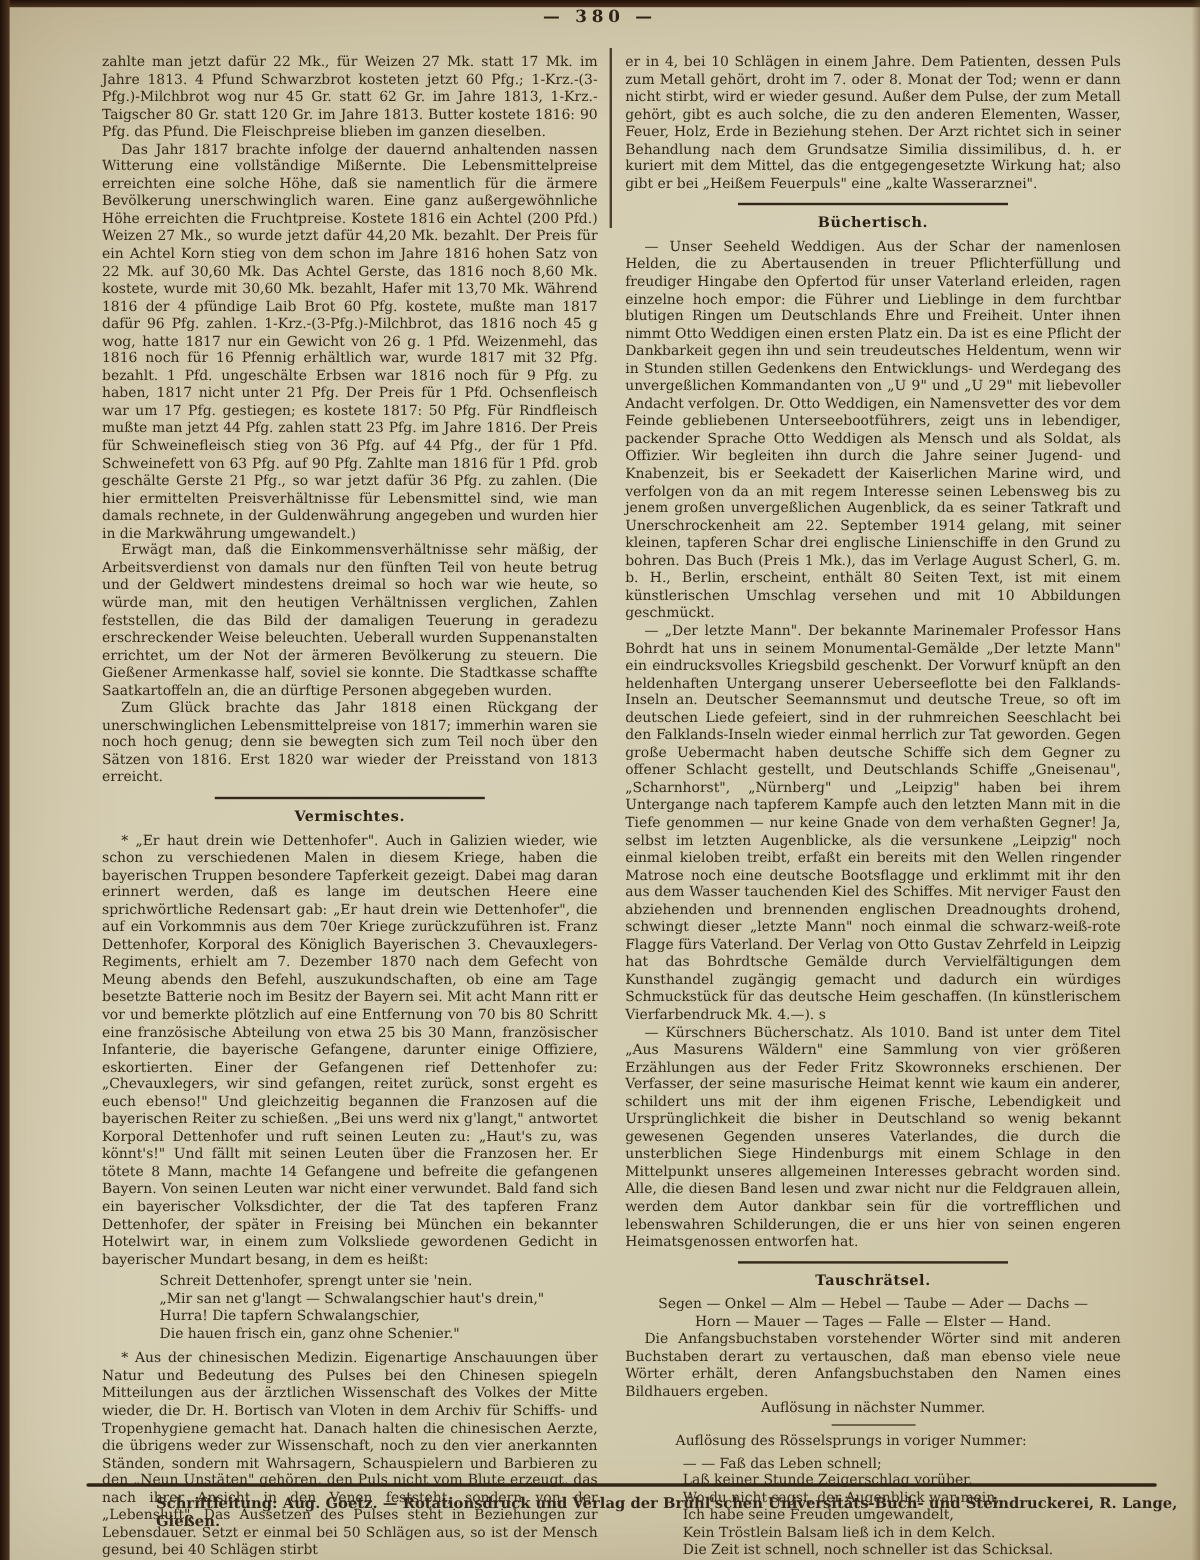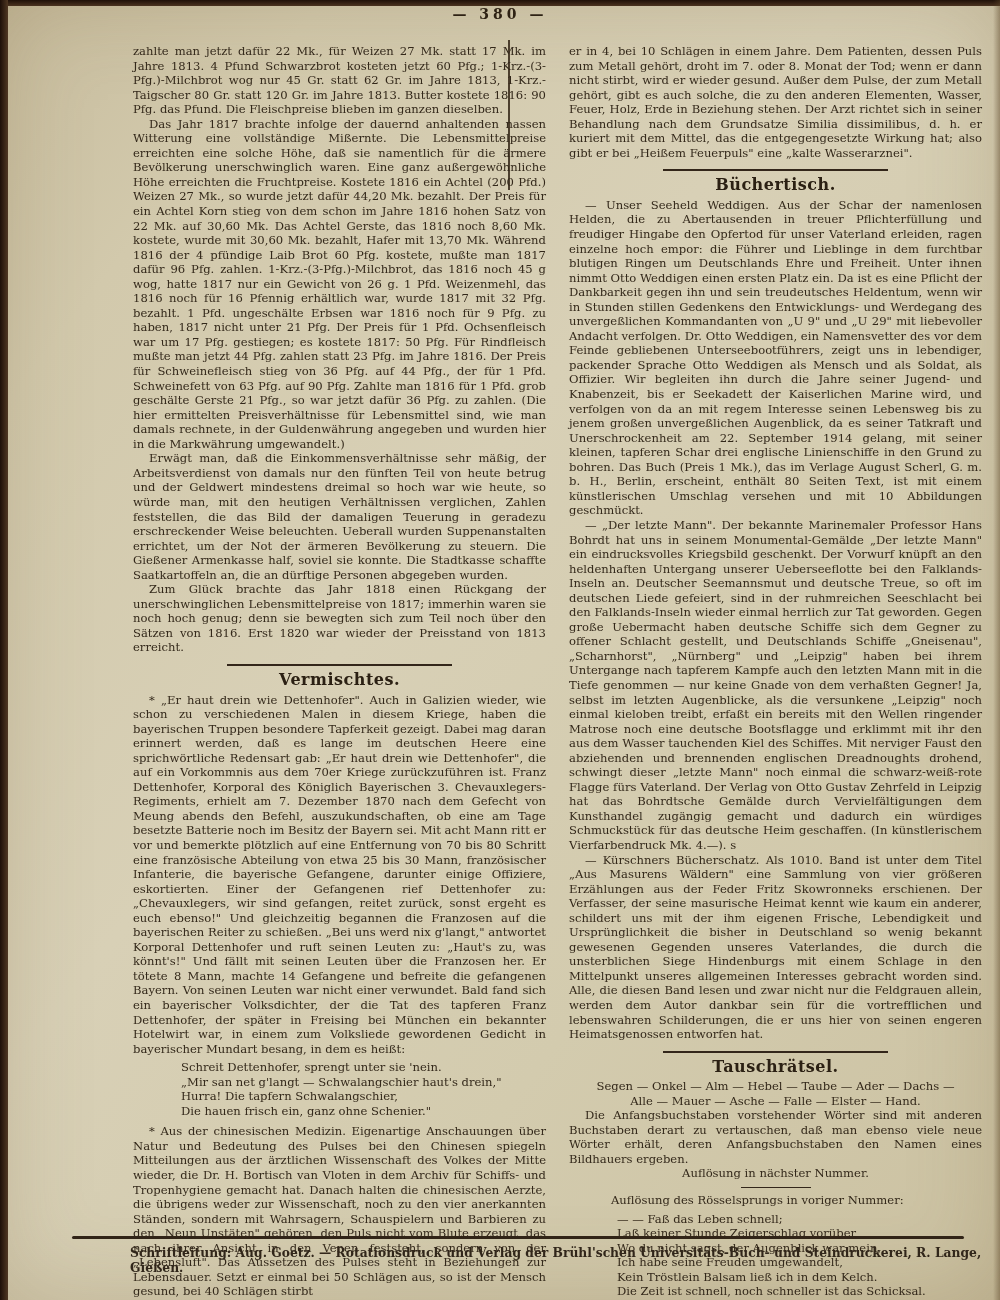--- a/index.html
+++ b/index.html
@@ -19,29 +19,28 @@
   .edge-right{position:absolute;right:0;top:0;width:7px;height:100%;background:linear-gradient(270deg,rgba(90,68,38,.45),rgba(90,68,38,0));}
   .page-number{
     position:absolute;top:6px;left:0;width:100%;text-align:center;
     font-size:14px;font-weight:bold;letter-spacing:4px;color:#2e2214;
   }
   .column-rule{position:absolute;left:508px;top:40px;width:2px;height:150px;background:#342616;opacity:.85;}
   .col{
     position:absolute;top:44px;width:413px;
     font-size:11.6px;line-height:14.55px;text-align:justify;
     color:#33281a;
-    margin-left:48px;
   }
   .col-left{left:85px;}
   .col-right{left:521px;}
   .para{margin:0;text-indent:16px;}
   .para.noindent{text-indent:0;}
   .col-heading{
     margin:5px 0 5px 0;text-align:center;
-    font-size:16px;font-weight:bold;color:#2b2013;letter-spacing:.5px;
+    font-size:12px;font-weight:bold;color:#2b2013;letter-spacing:.5px;
   }
   .rule{width:225px;margin:9px auto 7px auto;border-top:2px solid #33261a;}
   .rule.small{width:70px;border-top-width:1.5px;margin:6px auto 5px auto;}
   .centerline{margin:0;text-align:center;text-indent:0;}
   .centerline.bold{font-weight:normal;text-align:left;margin-left:42px;}
   .verse{margin:4px 0 6px 48px;}
   .verse-line{white-space:nowrap;}
   .footer-rule{
     position:absolute;left:72px;top:1236px;width:892px;height:3px;
     background:#31241703;background:#312417;border-radius:2px;
@@ -81,21 +80,21 @@
   <div class="col col-right" id="col-right">
       <p class="para noindent">er in 4, bei 10 Schlägen in einem Jahre. Dem Patienten, dessen Puls zum Metall gehört, droht im 7. oder 8. Monat der Tod; wenn er dann nicht stirbt, wird er wieder gesund. Außer dem Pulse, der zum Metall gehört, gibt es auch solche, die zu den anderen Elementen, Wasser, Feuer, Holz, Erde in Beziehung stehen. Der Arzt richtet sich in seiner Behandlung nach dem Grundsatze Similia dissimilibus, d. h. er kuriert mit dem Mittel, das die entgegengesetzte Wirkung hat; also gibt er bei „Heißem Feuerpuls" eine „kalte Wasserarznei".</p>
       <div class="rule"></div>
       <h2 class="col-heading">Büchertisch.</h2>
       <p class="para">— Unser Seeheld Weddigen. Aus der Schar der namenlosen Helden, die zu Abertausenden in treuer Pflichterfüllung und freudiger Hingabe den Opfertod für unser Vaterland erleiden, ragen einzelne hoch empor: die Führer und Lieblinge in dem furchtbar blutigen Ringen um Deutschlands Ehre und Freiheit. Unter ihnen nimmt Otto Weddigen einen ersten Platz ein. Da ist es eine Pflicht der Dankbarkeit gegen ihn und sein treudeutsches Heldentum, wenn wir in Stunden stillen Gedenkens den Entwicklungs- und Werdegang des unvergeßlichen Kommandanten von „U 9" und „U 29" mit liebevoller Andacht verfolgen. Dr. Otto Weddigen, ein Namensvetter des vor dem Feinde gebliebenen Unterseebootführers, zeigt uns in lebendiger, packender Sprache Otto Weddigen als Mensch und als Soldat, als Offizier. Wir begleiten ihn durch die Jahre seiner Jugend- und Knabenzeit, bis er Seekadett der Kaiserlichen Marine wird, und verfolgen von da an mit regem Interesse seinen Lebensweg bis zu jenem großen unvergeßlichen Augenblick, da es seiner Tatkraft und Unerschrockenheit am 22. September 1914 gelang, mit seiner kleinen, tapferen Schar drei englische Linienschiffe in den Grund zu bohren. Das Buch (Preis 1 Mk.), das im Verlage August Scherl, G. m. b. H., Berlin, erscheint, enthält 80 Seiten Text, ist mit einem künstlerischen Umschlag versehen und mit 10 Abbildungen geschmückt.</p>
       <p class="para">— „Der letzte Mann". Der bekannte Marinemaler Professor Hans Bohrdt hat uns in seinem Monumental-Gemälde „Der letzte Mann" ein eindrucksvolles Kriegsbild geschenkt. Der Vorwurf knüpft an den heldenhaften Untergang unserer Ueberseeflotte bei den Falklands-Inseln an. Deutscher Seemannsmut und deutsche Treue, so oft im deutschen Liede gefeiert, sind in der ruhmreichen Seeschlacht bei den Falklands-Inseln wieder einmal herrlich zur Tat geworden. Gegen große Uebermacht haben deutsche Schiffe sich dem Gegner zu offener Schlacht gestellt, und Deutschlands Schiffe „Gneisenau", „Scharnhorst", „Nürnberg" und „Leipzig" haben bei ihrem Untergange nach tapferem Kampfe auch den letzten Mann mit in die Tiefe genommen — nur keine Gnade von dem verhaßten Gegner! Ja, selbst im letzten Augenblicke, als die versunkene „Leipzig" noch einmal kieloben treibt, erfaßt ein bereits mit den Wellen ringender Matrose noch eine deutsche Bootsflagge und erklimmt mit ihr den aus dem Wasser tauchenden Kiel des Schiffes. Mit nerviger Faust den abziehenden und brennenden englischen Dreadnoughts drohend, schwingt dieser „letzte Mann" noch einmal die schwarz-weiß-rote Flagge fürs Vaterland. Der Verlag von Otto Gustav Zehrfeld in Leipzig hat das Bohrdtsche Gemälde durch Vervielfältigungen dem Kunsthandel zugängig gemacht und dadurch ein würdiges Schmuckstück für das deutsche Heim geschaffen. (In künstlerischem Vierfarbendruck Mk. 4.—). s</p>
       <p class="para">— Kürschners Bücherschatz. Als 1010. Band ist unter dem Titel „Aus Masurens Wäldern" eine Sammlung von vier größeren Erzählungen aus der Feder Fritz Skowronneks erschienen. Der Verfasser, der seine masurische Heimat kennt wie kaum ein anderer, schildert uns mit der ihm eigenen Frische, Lebendigkeit und Ursprünglichkeit die bisher in Deutschland so wenig bekannt gewesenen Gegenden unseres Vaterlandes, die durch die unsterblichen Siege Hindenburgs mit einem Schlage in den Mittelpunkt unseres allgemeinen Interesses gebracht worden sind. Alle, die diesen Band lesen und zwar nicht nur die Feldgrauen allein, werden dem Autor dankbar sein für die vortrefflichen und lebenswahren Schilderungen, die er uns hier von seinen engeren Heimatsgenossen entworfen hat.</p>
       <div class="rule"></div>
       <h2 class="col-heading">Tauschrätsel.</h2>
       <p class="centerline">Segen — Onkel — Alm — Hebel — Taube — Ader — Dachs —</p>
-      <p class="centerline">Alle — Mauer — Asche — Falle — Elster — Hand.</p>
+      <p class="centerline">Horn — Mauer — Tages — Falle — Elster — Hand.</p>
       <p class="para">Die Anfangsbuchstaben vorstehender Wörter sind mit anderen Buchstaben derart zu vertauschen, daß man ebenso viele neue Wörter erhält, deren Anfangsbuchstaben den Namen eines Bildhauers ergeben.</p>
       <p class="centerline">Auflösung in nächster Nummer.</p>
       <div class="rule small"></div>
       <p class="centerline bold">Auflösung des Rösselsprungs in voriger Nummer:</p>
       <div class="verse">
         <div class="verse-line">— — Faß das Leben schnell;</div>
         <div class="verse-line">Laß keiner Stunde Zeigerschlag vorüber,</div>
         <div class="verse-line">Wo du nicht sagst, der Augenblick war mein,</div>
         <div class="verse-line">Ich habe seine Freuden umgewandelt,</div>
         <div class="verse-line">Kein Tröstlein Balsam ließ ich in dem Kelch.</div>

